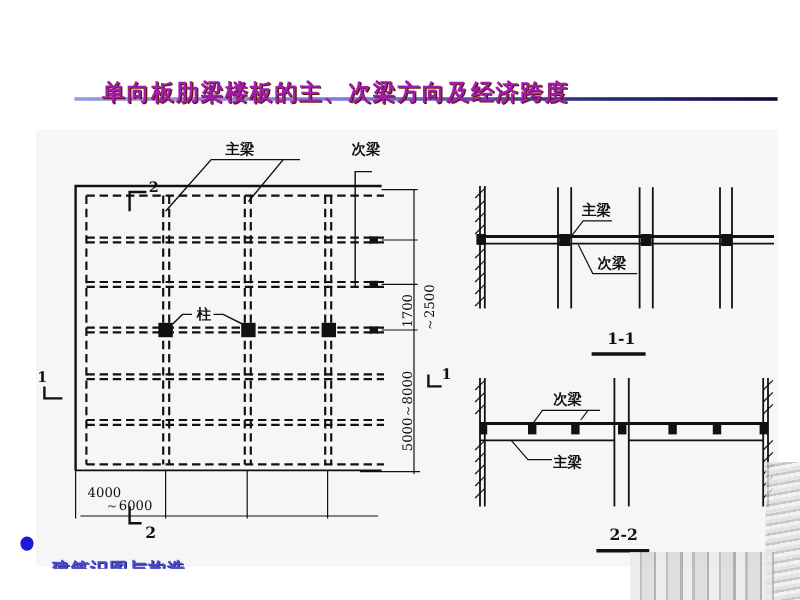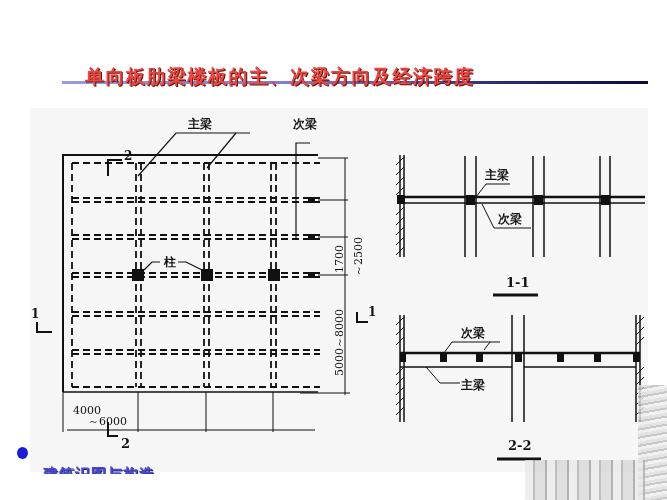--- a/index.html
+++ b/index.html
@@ -1,19 +1,19 @@
 <!DOCTYPE html>
 <html><head>
   <meta charset="utf-8">
   <style>
     html, body { margin:0; padding:0; }
     body { width:667px; height:500px; background:#ffffff; position:relative; overflow:hidden; font-family:"DejaVu Sans", sans-serif; }
     .title-wrap { position:absolute; left:0; top:0; width:667px; height:100px; }
     .title-line { position:absolute; left:62px; top:81px; width:586px; height:3px; background:linear-gradient(90deg,#9a9ae0 0%, #7b7bd0 40%, #2a2a7a 75%, #0a0a40 100%); }
-    .title-text { position:absolute; left:85px; top:64px; font-size:19px; font-weight:bold; color:#ef4444; letter-spacing:1.5px; text-shadow:1px 1px 0 #5a1a00; white-space:nowrap; font-family:"DejaVu Serif", serif; }
+    .title-text { position:absolute; left:85px; top:64px; font-size:19px; font-weight:bold; color:#a21caf; letter-spacing:1.5px; text-shadow:1px 1px 0 #5a1a00; white-space:nowrap; font-family:"DejaVu Serif", serif; }
     .panel { position:absolute; left:30px; top:108px; width:618px; height:364px; background:#f6f6f6; }
     svg { position:absolute; left:0; top:0; }
     .bullet { position:absolute; left:17px; top:447px; width:11px; height:12px; border-radius:50%; background:#1a1ad8; }
     .footer-text { position:absolute; left:43px; top:462px; font-size:15px; font-weight:bold; color:#4a4ad0; letter-spacing:1px; white-space:nowrap; height:12px; overflow:hidden; line-height:24px; text-shadow:1px 1px 0 #2a2a80; }
     .building { position:absolute; left:638px; top:385px; width:29px; height:115px; background:repeating-linear-gradient(170deg,#ddd 0 3px,#bbb 3px 5px,#eee 5px 8px); opacity:0.8; }
     .building2 { position:absolute; left:525px; top:460px; width:120px; height:40px; background:repeating-linear-gradient(90deg,#e8e8e8 0 8px,#aaa 8px 10px,#d5d5d5 10px 20px,#999 20px 22px); opacity:0.75; }
   </style>
 </head>
 <body>
 

